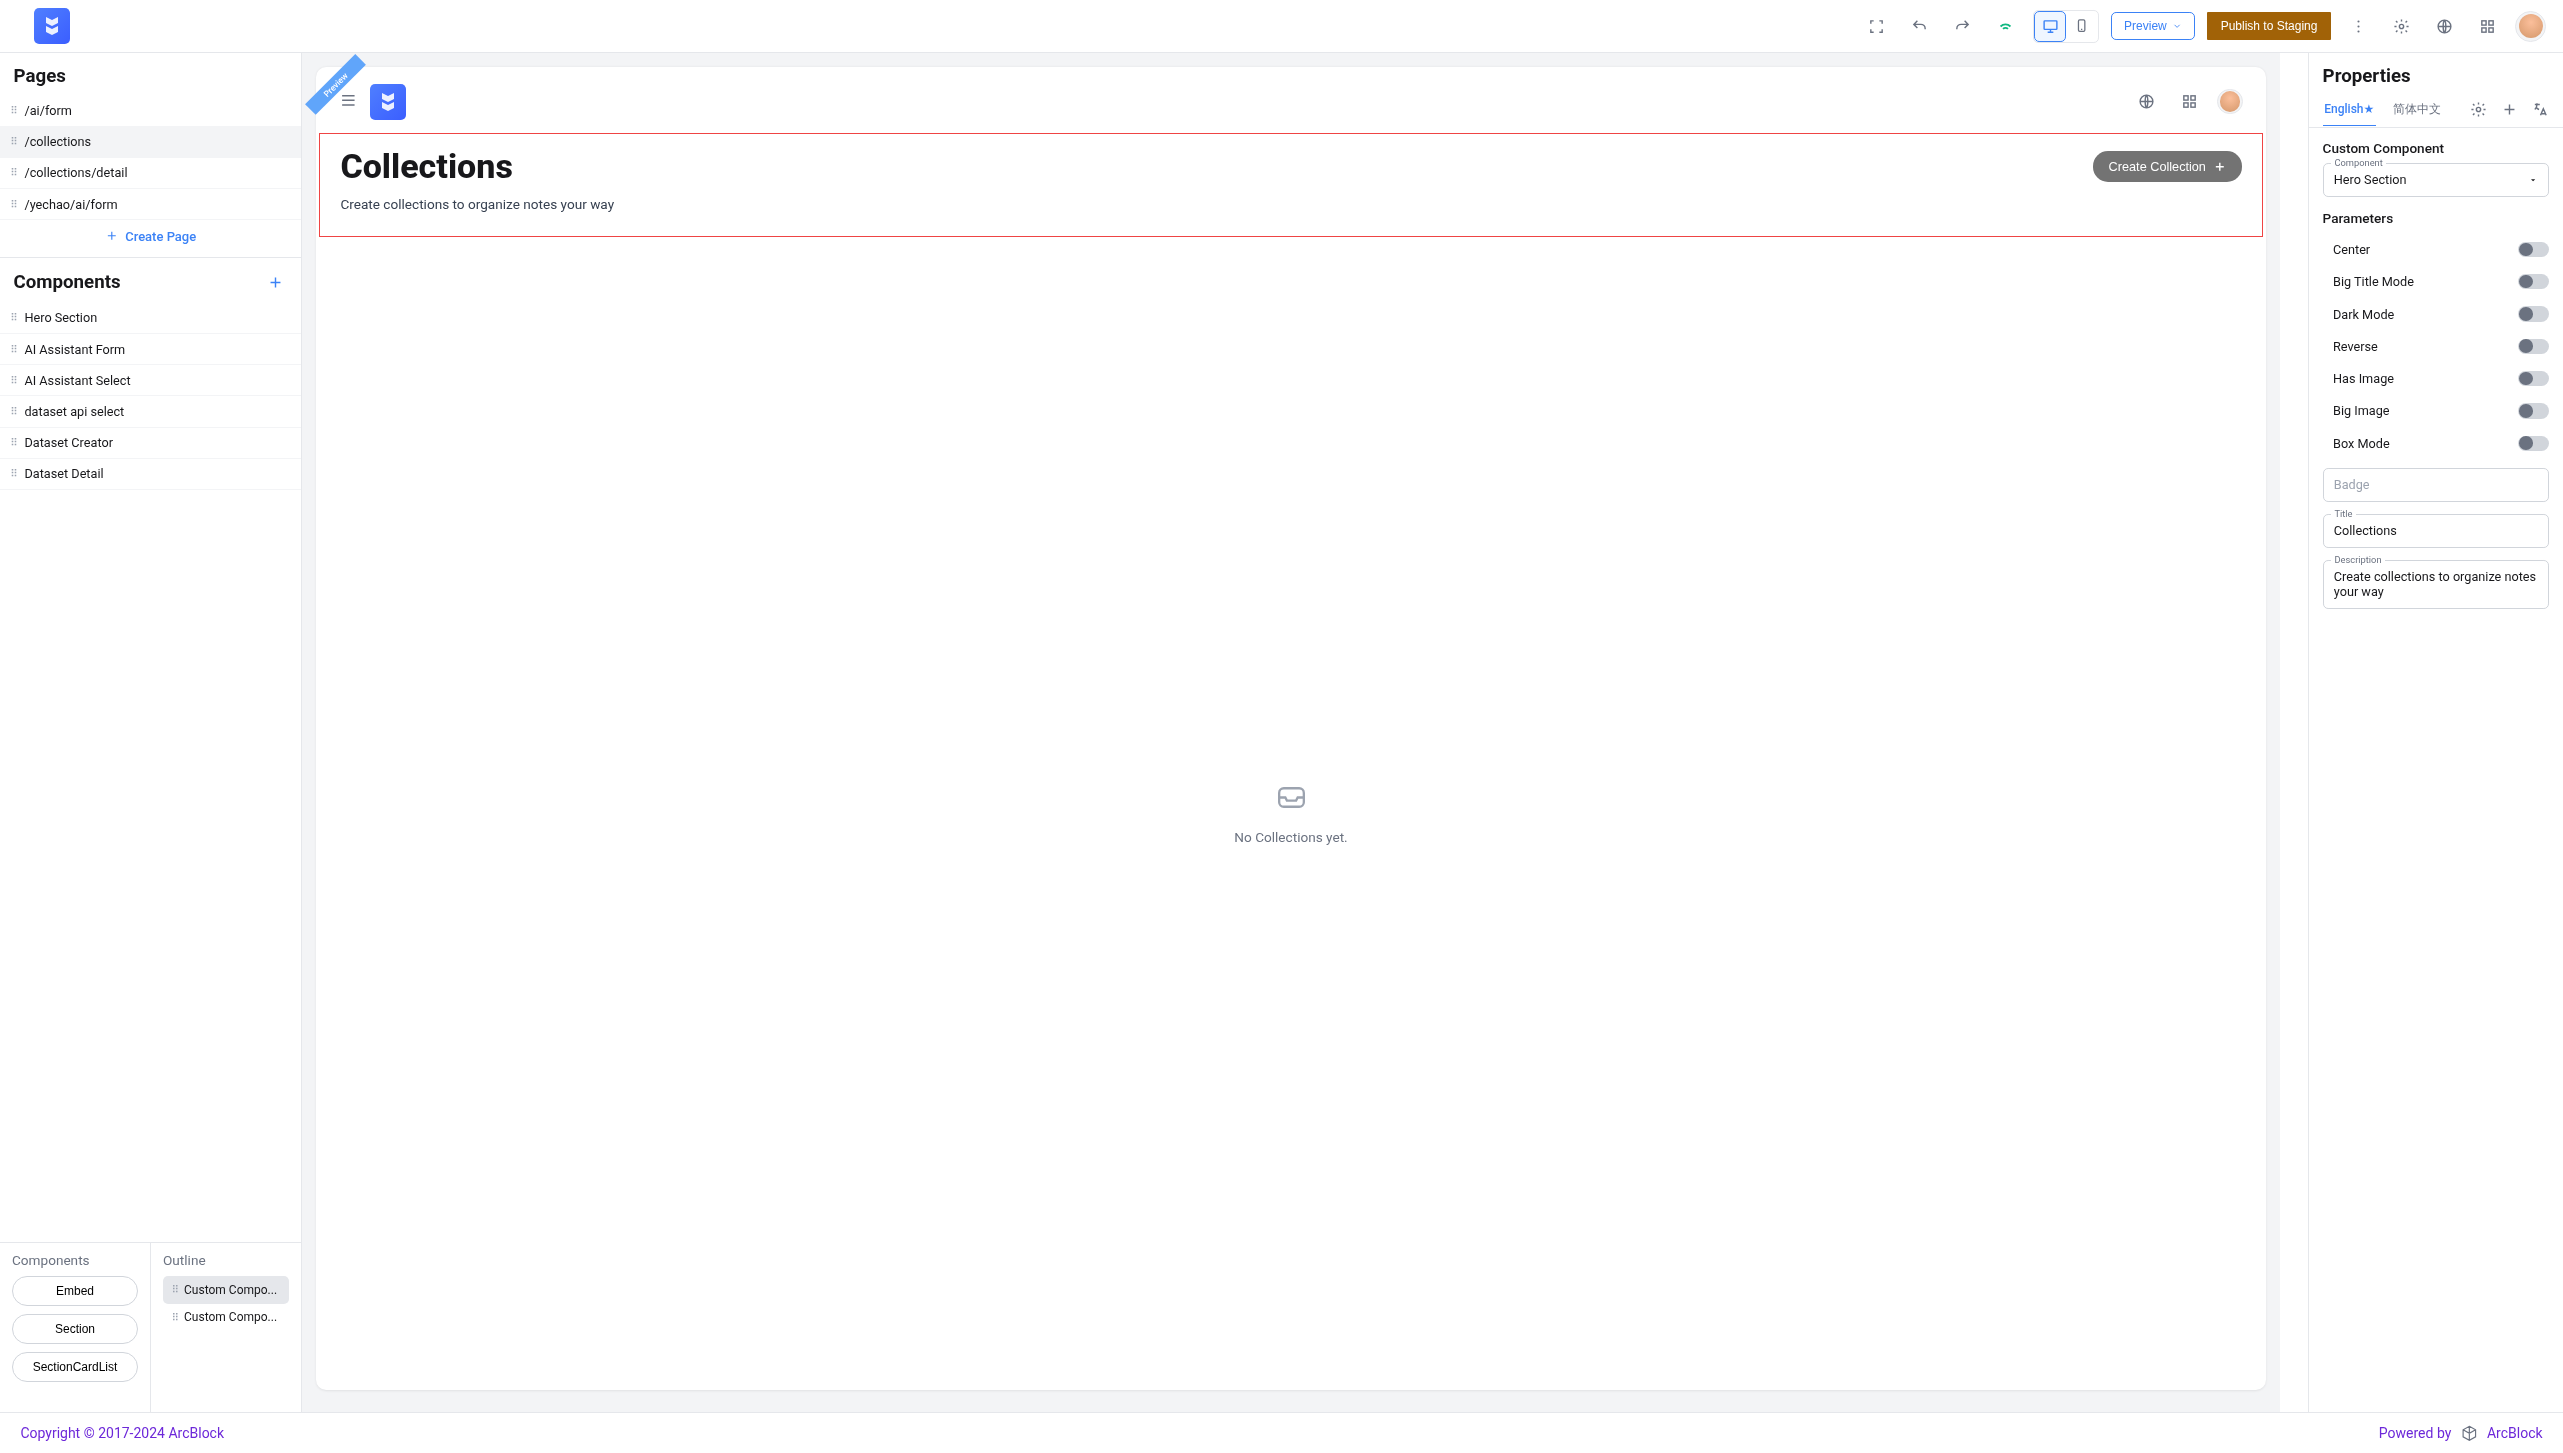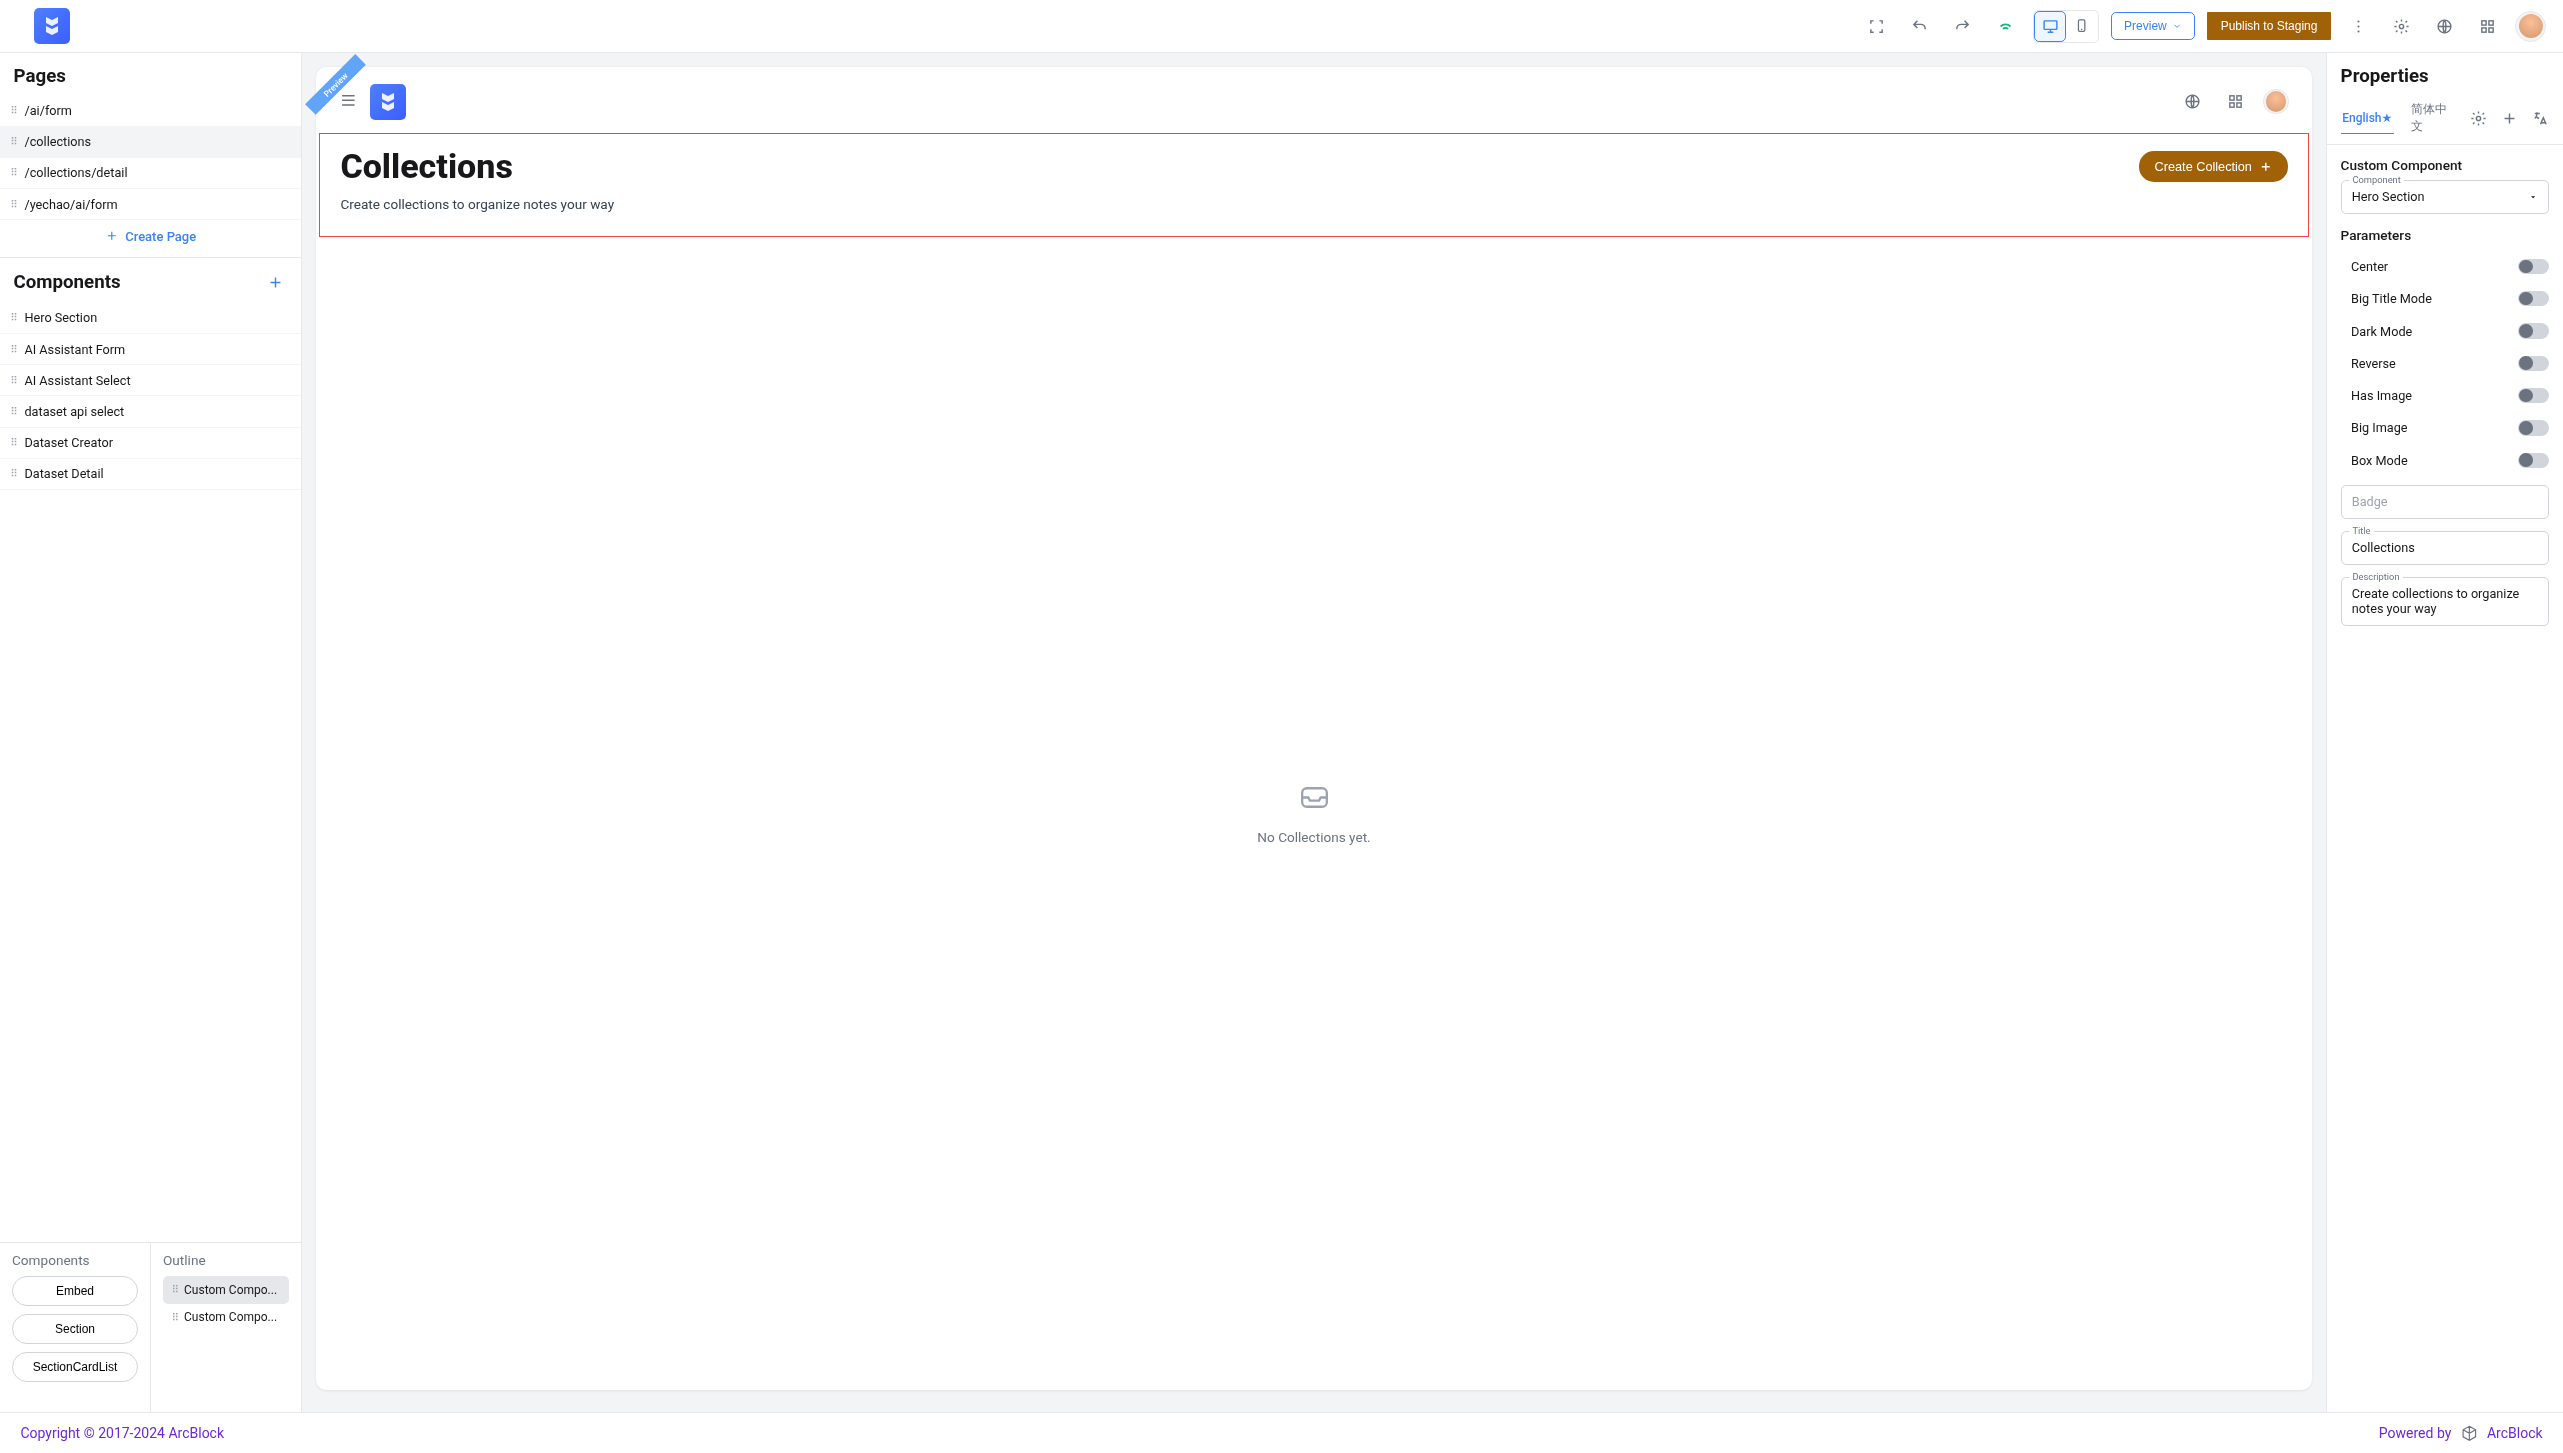--- a/index.html
+++ b/index.html
@@ -39,25 +39,25 @@
 .center-panel { flex: 1; background: #f3f4f6; padding: 13.6px; overflow: auto; }
 .canvas { background: #fff; border-radius: 10.2px; box-shadow: 0 0.8px 2.5px rgba(0,0,0,0.08); position: relative; min-height: calc(100% - 8.5px); display: flex; flex-direction: column; padding: 3.4px; }
 .preview-ribbon { position: absolute; top: 10.2px; left: -15.3px; background: #60a5fa; color: #fff; font-size: 8.5px; padding: 2.5px 20.4px; transform: rotate(-45deg); font-weight: 500; }
 .canvas-header { display: flex; align-items: center; padding: 13.6px 20.4px; gap: 12px; }
 .hamburger { color: #6b7280; cursor: pointer; }
 .canvas-logo { width: 36px; height: 36px; border-radius: 5.1px; background: linear-gradient(135deg,#4f7fff,#3b5eff); display: flex; align-items: center; justify-content: center; }
 .canvas-header-spacer { flex: 1; }
 .hero-section { border: 1.7px solid #ef4444; border-top: 1.7px solid #ef4444; padding: 12px 20.4px 24px; display: flex; align-items: flex-start; justify-content: space-between; }
 .hero-title { font-size: 34px; font-weight: 800; margin-bottom: 10.2px; }
 .hero-desc { font-size: 13.6px; color: #374151; }
-.create-coll-btn { display: flex; align-items: center; gap: 6.8px; background: #a16207; color: #fff; border: none; padding: 8.5px 15.3px; border-radius: 15px; font-size: 12.7px; font-weight: 500; cursor: pointer; margin-top: 5.1px; }
+.create-coll-btn { display: flex; align-items: center; gap: 6.8px; background: #737373; color: #fff; border: none; padding: 8.5px 15.3px; border-radius: 15px; font-size: 12.7px; font-weight: 500; cursor: pointer; margin-top: 5.1px; }
 .empty-state { flex: 1; display: flex; flex-direction: column; align-items: center; justify-content: center; color: #6b7280; padding: 51px 0; }
 .empty-state svg { width: 37px; height: 37px; margin-bottom: 13.6px; color: #9ca3af; }
 .canvas-footer { text-align: center; padding: 20.4px; color: #6b7280; font-size: 12px; border-top: 0.8px solid #f3f4f6; }
-.right-panel { width: 237px; background: #fff; border-left: 0.8px solid #e5e7eb; overflow: auto; padding-bottom: 17px; }
+.right-panel { width: 255px; background: #fff; border-left: 0.8px solid #e5e7eb; overflow: auto; padding-bottom: 17px; margin-left: 28px; }
 .right-header { padding: 12px 13.6px 5.1px; font-size: 18.7px; font-weight: 700; }
 .locale-tabs { display: flex; align-items: center; gap: 15.3px; padding: 0 13.6px; border-bottom: 0.8px solid #e5e7eb; }
 .locale-tab { padding: 8.5px 1.7px; font-size: 12px; cursor: pointer; color: #6b7280; border-bottom: 1.7px solid transparent; }
 .locale-tab.active { color: #3b82f6; border-bottom-color: #3b82f6; font-weight: 500; }
 .locale-icons { display: flex; gap: 12px; margin-left: auto; }
 .section-label { padding: 12px 13.6px 6.8px; font-size: 13.6px; font-weight: 500; }
 .select-wrap { margin: 0 13.6px 10.2px; position: relative; border-radius: 14px; }
 .select-label { position: absolute; top: -6px; left: 8.5px; background: #fff; padding: 0 3.4px; font-size: 9.3px; color: #6b7280; }
 .select { width: 100%; padding: 8.5px 10.2px; border: 0.8px solid #d1d5db; border-radius: 5.1px; font-size: 12.7px; background: #fff; cursor: pointer; display: flex; justify-content: space-between; align-items: center; }
 .param-row { display: flex; align-items: center; justify-content: space-between; padding: 8.5px 13.6px 8.5px 24px; }

